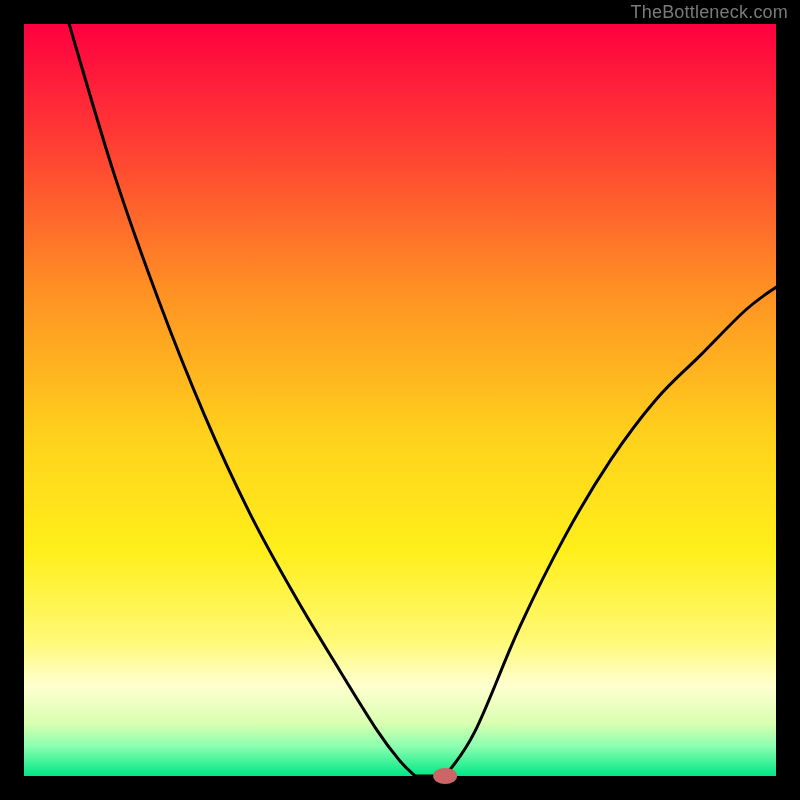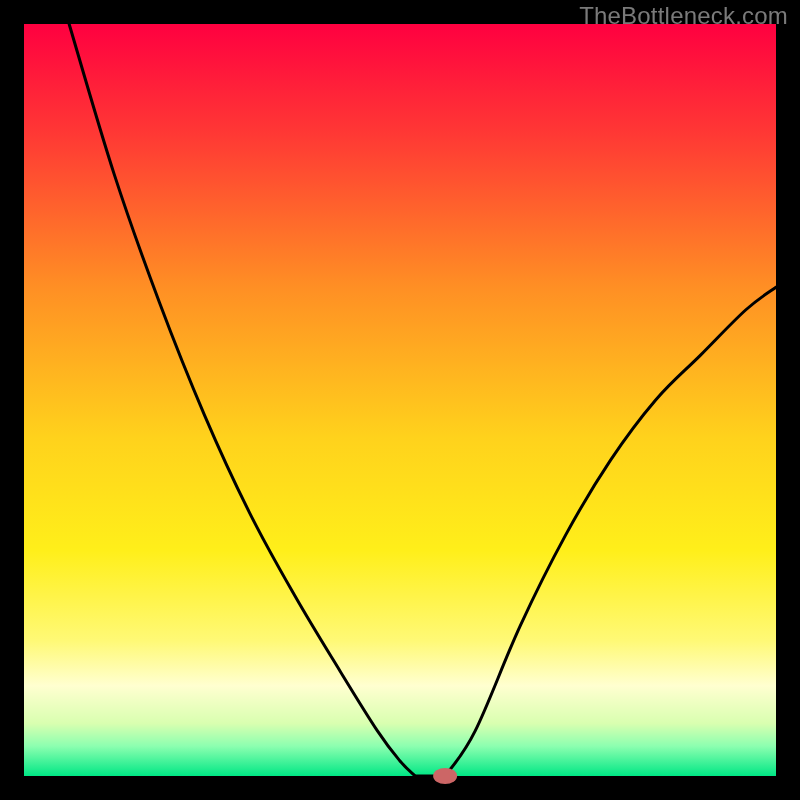--- a/index.html
+++ b/index.html
@@ -16,21 +16,21 @@
     left: 0;
     top: 0;
     width: 800px;
     height: 800px;
   }
   .watermark {
     position: absolute;
     top: 2px;
     right: 12px;
     color: #7a7a7a;
-    font-size: 24px;
+    font-size: 18px;
     font-weight: 500;
     letter-spacing: 0.2px;
     z-index: 3;
     user-select: none;
   }
   svg { display: block; }
 </style>
 </head>
 <body>
 

